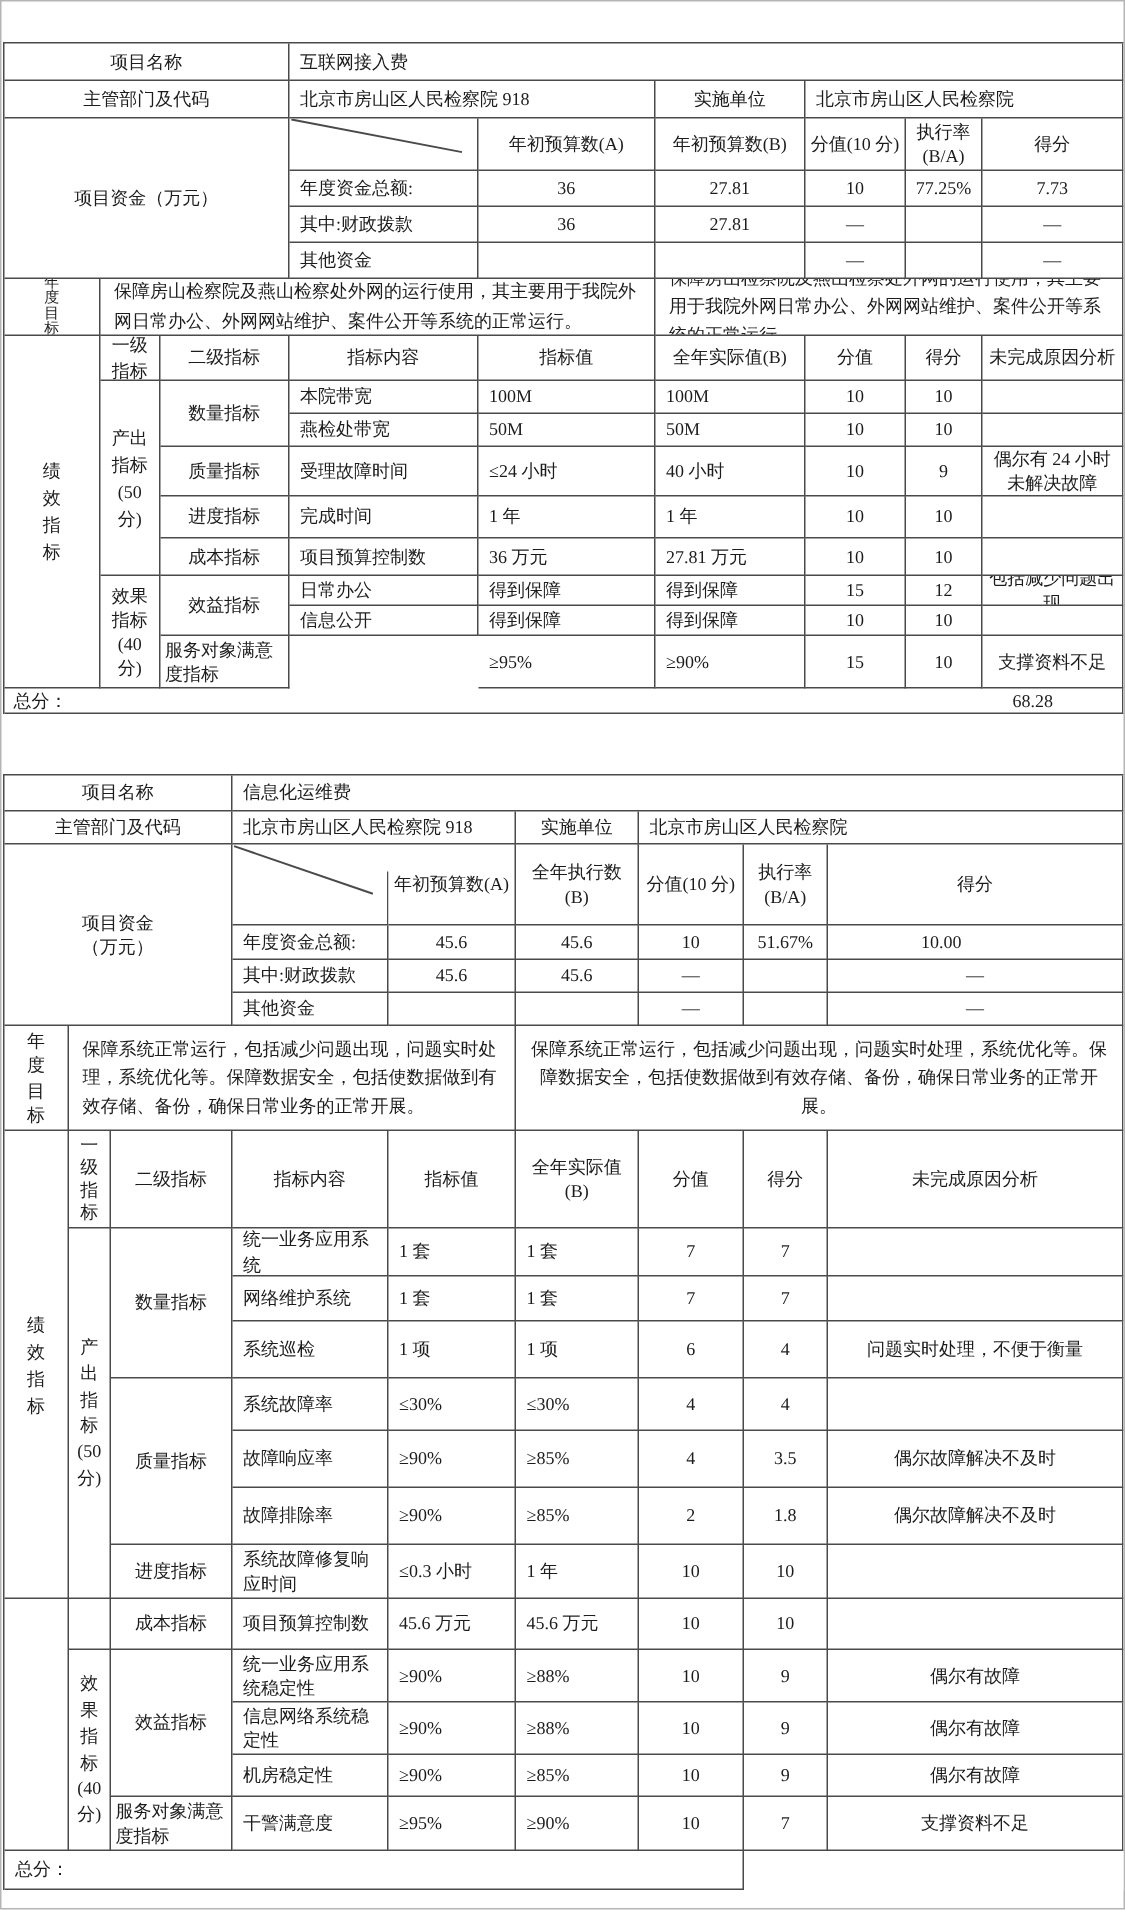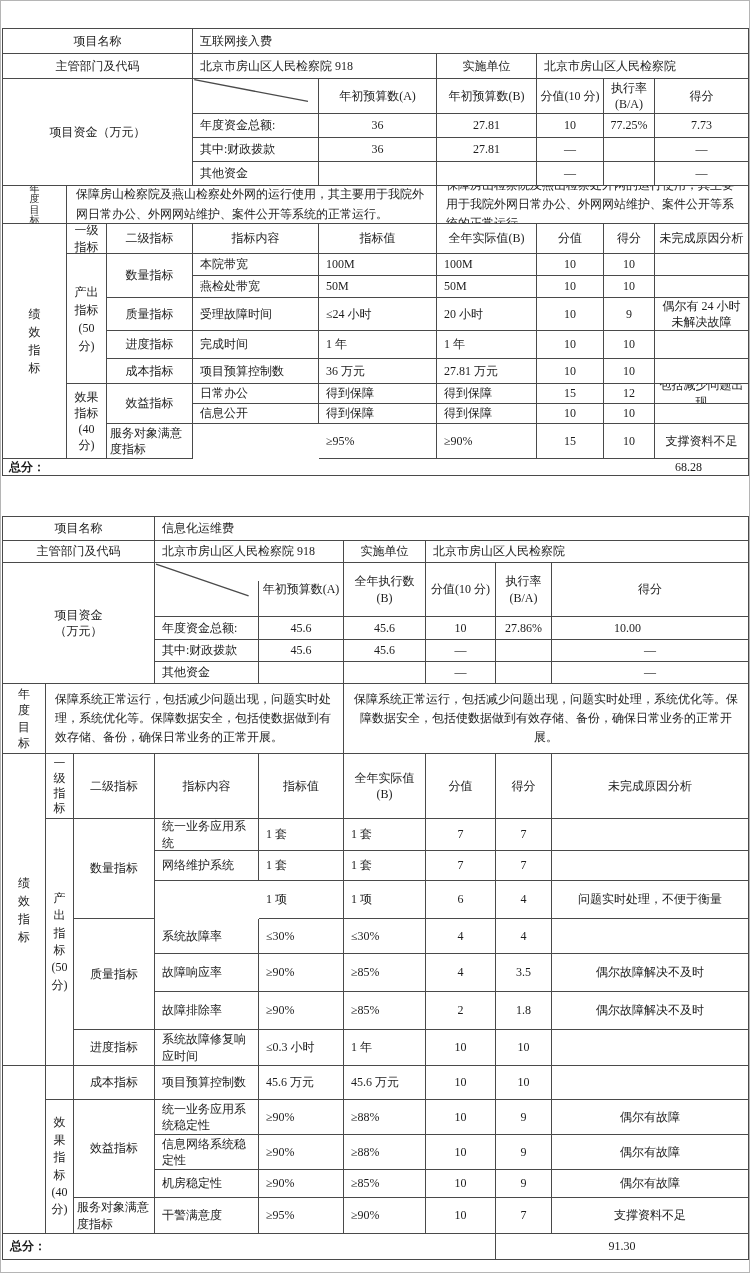--- a/index.html
+++ b/index.html
@@ -29,21 +29,21 @@
     display:flex; align-items:center; justify-content:center;
     text-align:center; white-space:pre-line; line-height:1.35;
     border-right:1px solid var(--bc); border-bottom:1px solid var(--bc);
     padding:1px 3px; overflow:hidden;
   }
   .al{ justify-content:flex-start; text-align:left; padding-left:7px; }
   .l2{ padding:1px 2px;font-family:Liberation Serif, serif; }
   .goal{ justify-content:flex-start; text-align:left; padding:3px 9px; line-height:1.6; }
   .goalc{ justify-content:center; text-align:center; }
   .sm{ font-size:10px; line-height:1.05; }
-  .b{ font-weight:bold; }
+  .b{ font-weight:normal; }
   .diag{ position:relative; }
   .diag svg{ position:absolute; left:0; top:0; width:100%; height:100%; }
   .nbr{ border-right:none; }
   .pseg{ position:absolute; top:34%; bottom:0; right:0; width:1px; background:var(--bc); }
   .trow{
     display:flex; align-items:center; padding:0 6px;
     border-right:1px solid var(--bc); border-bottom:1px solid var(--bc);
   }
   .trow .v{ margin-left:auto; margin-right:40px; }
 </style>
@@ -127,21 +127,21 @@
   <div class="c al" style="grid-area:10/4/11/5">燕检处带宽</div>
   <div class="c al" style="grid-area:10/5/11/6">50M</div>
   <div class="c al" style="grid-area:10/6/11/7">50M</div>
   <div class="c" style="grid-area:10/7/11/8">10</div>
   <div class="c" style="grid-area:10/8/11/9">10</div>
   <div class="c" style="grid-area:10/9/11/10"></div>
 
   <div class="c l2" style="grid-area:11/3/12/4">质量指标</div>
   <div class="c al" style="grid-area:11/4/12/5">受理故障时间</div>
   <div class="c al" style="grid-area:11/5/12/6">≤24 小时</div>
-  <div class="c al" style="grid-area:11/6/12/7">20 小时</div>
+  <div class="c al" style="grid-area:11/6/12/7">40 小时</div>
   <div class="c" style="grid-area:11/7/12/8">10</div>
   <div class="c" style="grid-area:11/8/12/9">9</div>
   <div class="c" style="grid-area:11/9/12/10">偶尔有 24 小时未解决故障</div>
 
   <div class="c l2" style="grid-area:12/3/13/4">进度指标</div>
   <div class="c al" style="grid-area:12/4/13/5">完成时间</div>
   <div class="c al" style="grid-area:12/5/13/6">1 年</div>
   <div class="c al" style="grid-area:12/6/13/7">1 年</div>
   <div class="c" style="grid-area:12/7/13/8">10</div>
   <div class="c" style="grid-area:12/8/13/9">10</div>
@@ -206,21 +206,21 @@
 (B)</div>
   <div class="c" style="grid-area:3/7/4/8">分值(10 分)</div>
   <div class="c" style="grid-area:3/8/4/9">执行率
 (B/A)</div>
   <div class="c" style="grid-area:3/9/4/10">得分</div>
 
   <div class="c al" style="grid-area:4/4/5/5">年度资金总额:</div>
   <div class="c" style="grid-area:4/5/5/6">45.6</div>
   <div class="c" style="grid-area:4/6/5/7">45.6</div>
   <div class="c" style="grid-area:4/7/5/8">10</div>
-  <div class="c" style="grid-area:4/8/5/9">27.86%</div>
+  <div class="c" style="grid-area:4/8/5/9">51.67%</div>
   <div class="c" style="grid-area:4/9/5/10;justify-content:flex-start;padding-left:62px">10.00</div>
 
   <div class="c al" style="grid-area:5/4/6/5">其中:财政拨款</div>
   <div class="c" style="grid-area:5/5/6/6">45.6</div>
   <div class="c" style="grid-area:5/6/6/7">45.6</div>
   <div class="c" style="grid-area:5/7/6/8">—</div>
   <div class="c" style="grid-area:5/8/6/9"></div>
   <div class="c" style="grid-area:5/9/6/10">—</div>
 
   <div class="c al" style="grid-area:6/4/7/5">其他资金</div>
@@ -270,20 +270,21 @@
   <div class="c" style="grid-area:9/8/10/9">7</div>
   <div class="c" style="grid-area:9/9/10/10"></div>
 
   <div class="c al" style="grid-area:10/4/11/5">网络维护系统</div>
   <div class="c al" style="grid-area:10/5/11/6">1 套</div>
   <div class="c al" style="grid-area:10/6/11/7">1 套</div>
   <div class="c" style="grid-area:10/7/11/8">7</div>
   <div class="c" style="grid-area:10/8/11/9">7</div>
   <div class="c" style="grid-area:10/9/11/10"></div>
 
+  <div class="c al" style="grid-area:11/4/12/5">系统巡检</div>
   <div class="c al" style="grid-area:11/5/12/6">1 项</div>
   <div class="c al" style="grid-area:11/6/12/7">1 项</div>
   <div class="c" style="grid-area:11/7/12/8">6</div>
   <div class="c" style="grid-area:11/8/12/9">4</div>
   <div class="c" style="grid-area:11/9/12/10">问题实时处理，不便于衡量</div>
 
   <div class="c l2" style="grid-area:12/3/15/4">质量指标</div>
   <div class="c al" style="grid-area:12/4/13/5">系统故障率</div>
   <div class="c al" style="grid-area:12/5/13/6">≤30%</div>
   <div class="c al" style="grid-area:12/6/13/7">≤30%</div>
@@ -353,14 +354,13 @@
   <div class="c l2 al" style="grid-area:20/3/21/4;padding-left:3px">服务对象满意
 度指标</div>
   <div class="c al" style="grid-area:20/4/21/5">干警满意度</div>
   <div class="c al" style="grid-area:20/5/21/6">≥95%</div>
   <div class="c al" style="grid-area:20/6/21/7">≥90%</div>
   <div class="c" style="grid-area:20/7/21/8">10</div>
   <div class="c" style="grid-area:20/8/21/9">7</div>
   <div class="c" style="grid-area:20/9/21/10">支撑资料不足</div>
 
   <div class="c al b" style="grid-area:21/1/22/8">总分：</div>
-  <div class="c" style="grid-area:21/8/22/10">91.30</div>
 </div>
 
 </body></html>

